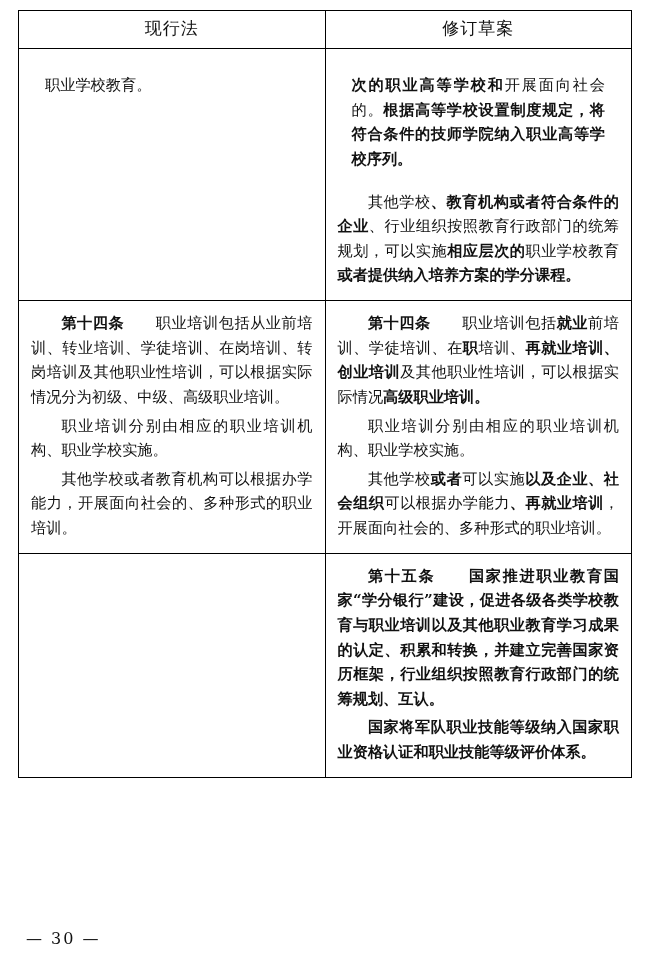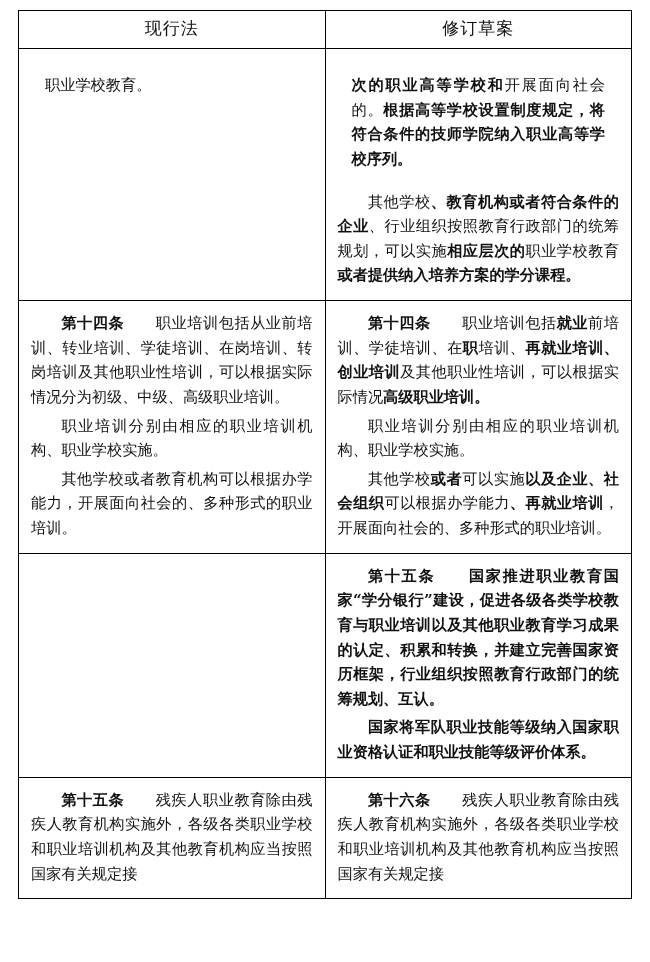--- a/index.html
+++ b/index.html
@@ -107,23 +107,16 @@
             <p class="indent"><span>其他学校</span><span class="b">或者</span><span>可以实施</span><span class="b">以及企业、社会组织</span><span>可以根据办学能力</span><span class="b">、再就业培训</span><span>，开展面向社会的、多种形式的职业培训。</span></p>
           </td>
         </tr>
         <tr>
           <td class="col empty">&nbsp;</td>
           <td class="col">
             <p class="indent"><span class="b">第十五条</span><span class="b">　　国家推进职业教育国家“学分银行”建设，促进各级各类学校教育与职业培训以及其他职业教育学习成果的认定、积累和转换，并建立完善国家资历框架，行业组织按照教育行政部门的统筹规划、互认。</span></p>
             <p class="indent"><span class="b">国家将军队职业技能等级纳入国家职业资格认证和职业技能等级评价体系。</span></p>
           </td>
         </tr>
-        <tr>
-          <td class="col">
-            <p class="indent"><span class="b">第十五条</span><span>　　残疾人职业教育除由残疾人教育机构实施外，各级各类职业学校和职业培训机构及其他教育机构应当按照国家有关规定接</span></p>
-          </td>
-          <td class="col">
-            <p class="indent"><span class="b">第十六条</span><span>　　残疾人职业教育除由残疾人教育机构实施外，各级各类职业学校和职业培训机构及其他教育机构应当按照国家有关规定接</span></p>
-          </td>
-        </tr>
       </tbody>
   </table>
+  <div class="footer">— 30 —</div>
 </div>
 
 </body></html>

